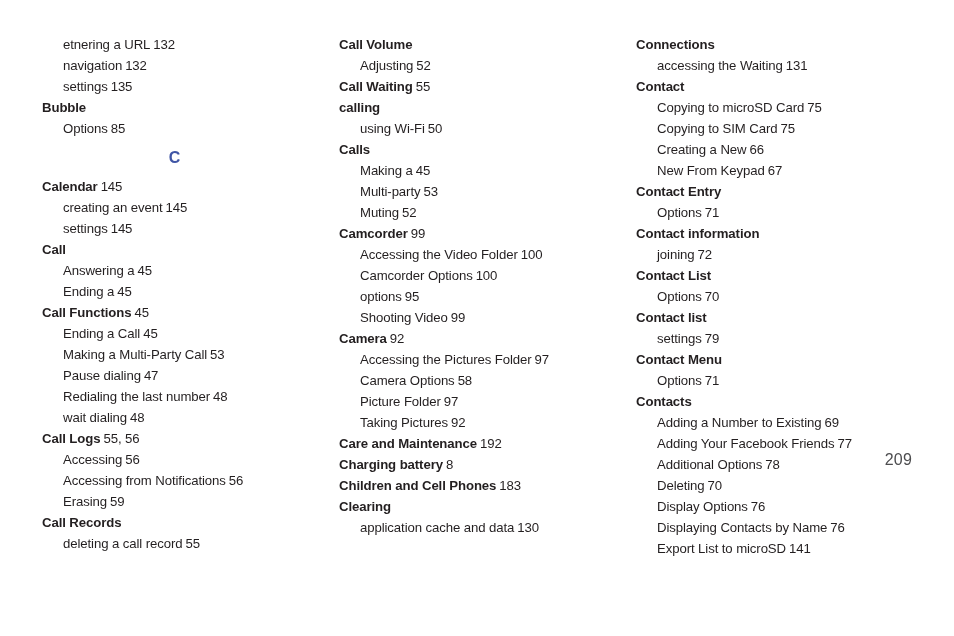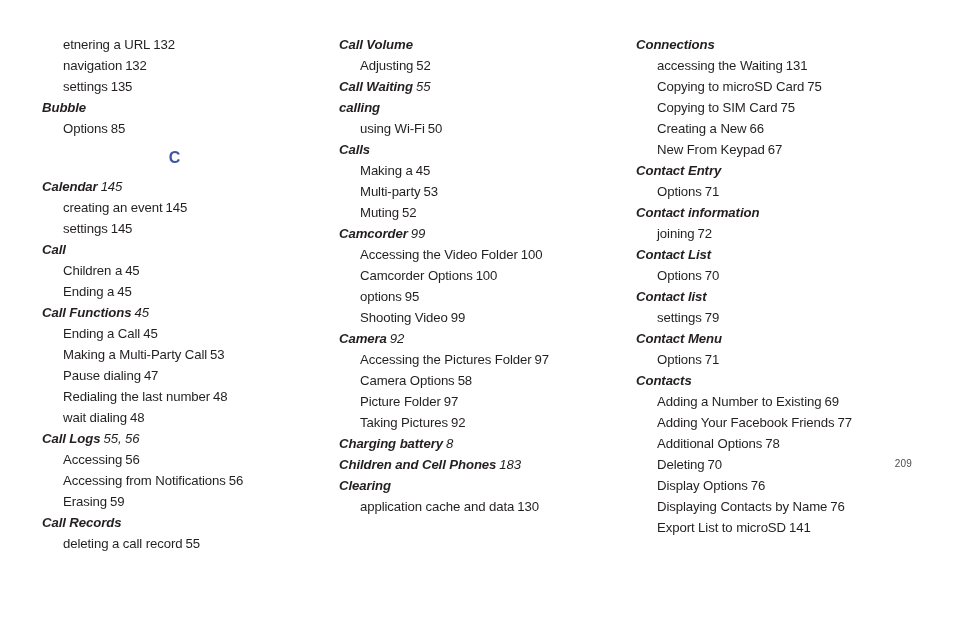--- a/index.html
+++ b/index.html
@@ -46,21 +46,20 @@
   .entry {
     font-size: 13.2px;
     line-height: 21px;
     white-space: nowrap;
     letter-spacing: -0.1px;
   }
 
   .entry.level-main {
     margin-left: 0;
     font-weight: bold;
-    font-style: italic;
   }
   .entry.level-sub {
     margin-left: 21px;
     font-weight: normal;
   }
 
   .entry .term {
     font-weight: inherit;
   }
   .entry.level-main .term {
@@ -83,21 +82,21 @@
     text-align: center;
     letter-spacing: 0;
     padding-top: 4px;
     padding-bottom: 3px;
   }
 
   .page-number {
     position: absolute;
     right: 42px;
     bottom: 24px;
-    font-size: 10px;
+    font-size: 16px;
     color: #4d4d4f;
     letter-spacing: 0.2px;
     margin-top: 47px;
   }
 </style>
 </head>
 <body>
 
 <div id="index-page">
 
@@ -107,21 +106,21 @@
         <div class="entry level-sub"><span class="term">etnering a URL</span><span class="pages">132</span></div>
         <div class="entry level-sub"><span class="term">navigation</span><span class="pages">132</span></div>
         <div class="entry level-sub"><span class="term">settings</span><span class="pages">135</span></div>
         <div class="entry level-main"><span class="term">Bubble</span></div>
         <div class="entry level-sub"><span class="term">Options</span><span class="pages">85</span></div>
         <div class="letter-heading">C</div>
         <div class="entry level-main"><span class="term">Calendar</span><span class="pages">145</span></div>
         <div class="entry level-sub"><span class="term">creating an event</span><span class="pages">145</span></div>
         <div class="entry level-sub"><span class="term">settings</span><span class="pages">145</span></div>
         <div class="entry level-main"><span class="term">Call</span></div>
-        <div class="entry level-sub"><span class="term">Children a</span><span class="pages">45</span></div>
+        <div class="entry level-sub"><span class="term">Answering a</span><span class="pages">45</span></div>
         <div class="entry level-sub"><span class="term">Ending a</span><span class="pages">45</span></div>
         <div class="entry level-main"><span class="term">Call Functions</span><span class="pages">45</span></div>
         <div class="entry level-sub"><span class="term">Ending a Call</span><span class="pages">45</span></div>
         <div class="entry level-sub"><span class="term">Making a Multi-Party Call</span><span class="pages">53</span></div>
         <div class="entry level-sub"><span class="term">Pause dialing</span><span class="pages">47</span></div>
         <div class="entry level-sub"><span class="term">Redialing the last number</span><span class="pages">48</span></div>
         <div class="entry level-sub"><span class="term">wait dialing</span><span class="pages">48</span></div>
         <div class="entry level-main"><span class="term">Call Logs</span><span class="pages">55, 56</span></div>
         <div class="entry level-sub"><span class="term">Accessing</span><span class="pages">56</span></div>
         <div class="entry level-sub"><span class="term">Accessing from Notifications</span><span class="pages">56</span></div>
@@ -143,29 +142,31 @@
         <div class="entry level-main"><span class="term">Camcorder</span><span class="pages">99</span></div>
         <div class="entry level-sub"><span class="term">Accessing the Video Folder</span><span class="pages">100</span></div>
         <div class="entry level-sub"><span class="term">Camcorder Options</span><span class="pages">100</span></div>
         <div class="entry level-sub"><span class="term">options</span><span class="pages">95</span></div>
         <div class="entry level-sub"><span class="term">Shooting Video</span><span class="pages">99</span></div>
         <div class="entry level-main"><span class="term">Camera</span><span class="pages">92</span></div>
         <div class="entry level-sub"><span class="term">Accessing the Pictures Folder</span><span class="pages">97</span></div>
         <div class="entry level-sub"><span class="term">Camera Options</span><span class="pages">58</span></div>
         <div class="entry level-sub"><span class="term">Picture Folder</span><span class="pages">97</span></div>
         <div class="entry level-sub"><span class="term">Taking Pictures</span><span class="pages">92</span></div>
+        <div class="entry level-main"><span class="term">Care and Maintenance</span><span class="pages">192</span></div>
         <div class="entry level-main"><span class="term">Charging battery</span><span class="pages">8</span></div>
         <div class="entry level-main"><span class="term">Children and Cell Phones</span><span class="pages">183</span></div>
         <div class="entry level-main"><span class="term">Clearing</span></div>
         <div class="entry level-sub"><span class="term">application cache and data</span><span class="pages">130</span></div>
       </div>
 
     <div class="index-column">
         <div class="entry level-main"><span class="term">Connections</span></div>
         <div class="entry level-sub"><span class="term">accessing the Waiting</span><span class="pages">131</span></div>
+        <div class="entry level-main"><span class="term">Contact</span></div>
         <div class="entry level-sub"><span class="term">Copying to microSD Card</span><span class="pages">75</span></div>
         <div class="entry level-sub"><span class="term">Copying to SIM Card</span><span class="pages">75</span></div>
         <div class="entry level-sub"><span class="term">Creating a New</span><span class="pages">66</span></div>
         <div class="entry level-sub"><span class="term">New From Keypad</span><span class="pages">67</span></div>
         <div class="entry level-main"><span class="term">Contact Entry</span></div>
         <div class="entry level-sub"><span class="term">Options</span><span class="pages">71</span></div>
         <div class="entry level-main"><span class="term">Contact information</span></div>
         <div class="entry level-sub"><span class="term">joining</span><span class="pages">72</span></div>
         <div class="entry level-main"><span class="term">Contact List</span></div>
         <div class="entry level-sub"><span class="term">Options</span><span class="pages">70</span></div>

